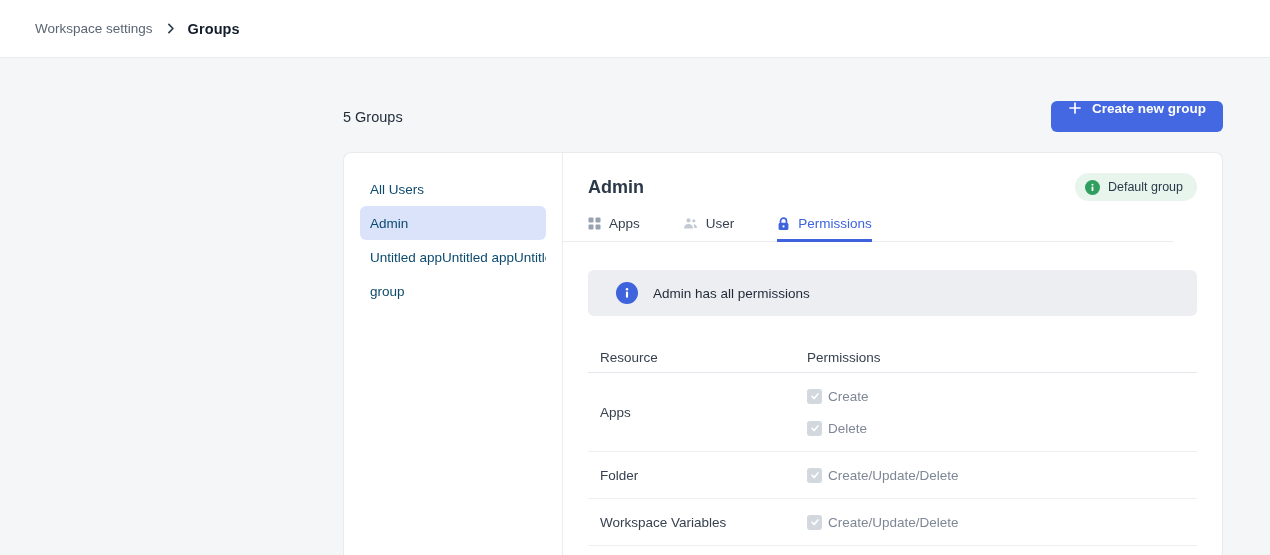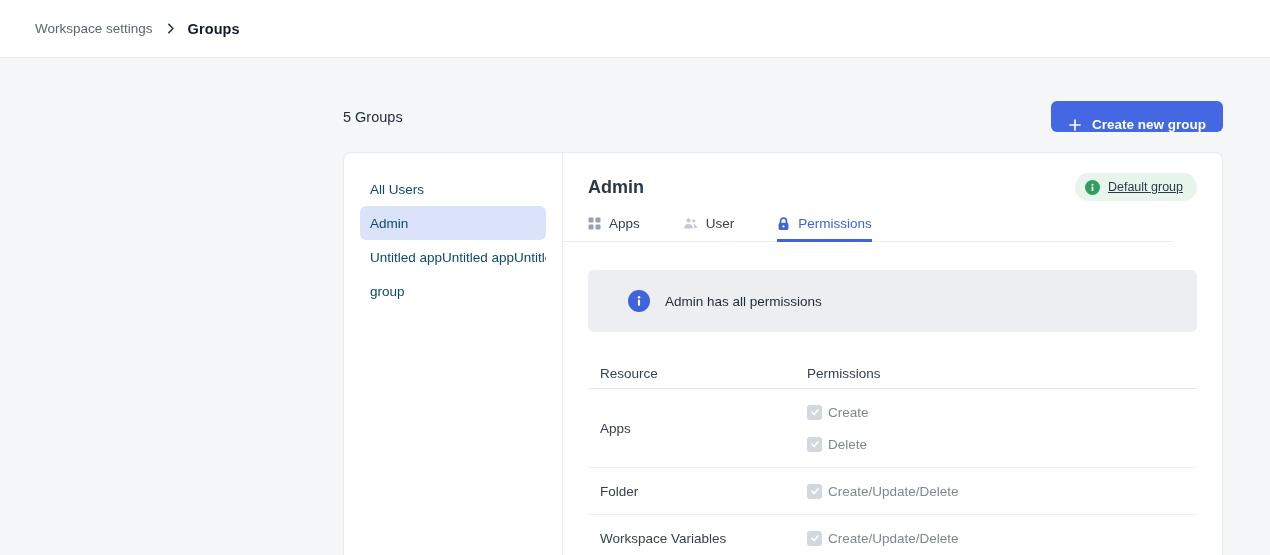--- a/index.html
+++ b/index.html
@@ -22,21 +22,21 @@
   .crumb-current { color:#121C2B; font-weight:700; font-size:14.5px; letter-spacing:.1px; }
 
   
   .content { margin-left:343px; width:880px; }
 
   .toolbar { margin-top:43px; height:31px; display:flex; align-items:center; justify-content:space-between; }
   .group-count { font-size:14.5px; color:#1F2A37; font-weight:500; }
   .create-btn {
     background:#4368E2; color:#FFFFFF; border:none; border-radius:6px;
     height:31px; padding:0 17px; font-size:13.5px; font-weight:700;
-    display:flex; align-items:flex-end; gap:10px; cursor:pointer;
+    display:flex; align-items:flex-start; gap:10px; cursor:pointer;
     font-family:"Liberation Sans", sans-serif;
   }
 
   
   .card {
     margin-top:20px; background:#FFFFFF;
     border:1px solid #E7EBEE; border-bottom:none;
     border-radius:8px 8px 0 0;
     height:404px; display:flex; overflow:hidden;
   }
@@ -49,21 +49,21 @@
   }
   .side-item.selected { background:#DBE3FA; }
 
   .main { flex:1; padding:0 25px; position:relative; min-width:0; }
 
   .title-row { margin-top:19px; height:30px; display:flex; align-items:center; justify-content:space-between; }
   .panel-title { font-size:18px; font-weight:700; color:#2B3949; }
   .badge {
     background:#E7F5EC; border-radius:15px; height:28px;
     display:flex; align-items:center; gap:8px; padding:0 14px 0 10px;
-    font-size:12.5px; color:#2B3949;text-decoration:underline;
+    font-size:12.5px; color:#2B3949;
   }
   .dot-icon {
     border-radius:50%; display:flex; align-items:center; justify-content:center;
     color:#FFFFFF; flex-shrink:0;
   }
   .badge .dot-icon { width:15px; height:15px; background:#2F9E5F; }
 
   
   .tabs { margin-top:11px; height:29px; display:flex; gap:43px; position:relative; }
   .tabs-border { position:absolute; left:-25px; bottom:0; width:610px; height:1px; background:#E9EDF0; }
@@ -72,22 +72,22 @@
     position:relative; cursor:pointer; padding-bottom:8px;
   }
   .tab.active { color:#3E63DD; font-weight:500; }
   .tab.active::after {
     content:""; position:absolute; left:0; right:0; bottom:0; height:3px;
     background:#3E63DD; z-index:2;
   }
 
   
   .banner {
-    margin-top:28px; height:62px; background:#ECEEF1; border-radius:6px;
-    display:flex; align-items:center; padding:0 40px; gap:15px;
+    margin-top:28px; height:46px; background:#ECEEF1; border-radius:6px;
+    display:flex; align-items:center; padding:0 28px; gap:15px;
   }
   .banner .dot-icon { width:22px; height:22px; background:#3E63DD; }
   .banner-text { font-size:13.5px; color:#1F2A37; }
 
   
   .ptable { margin-top:20px; }
   .thead {
     display:grid; grid-template-columns:207px 1fr; padding:0 12px;
     height:30px; align-items:center; border-bottom:1px solid #E4E8EC;
     font-size:13.5px; color:#37414F; font-weight:500;margin-top:27px;

